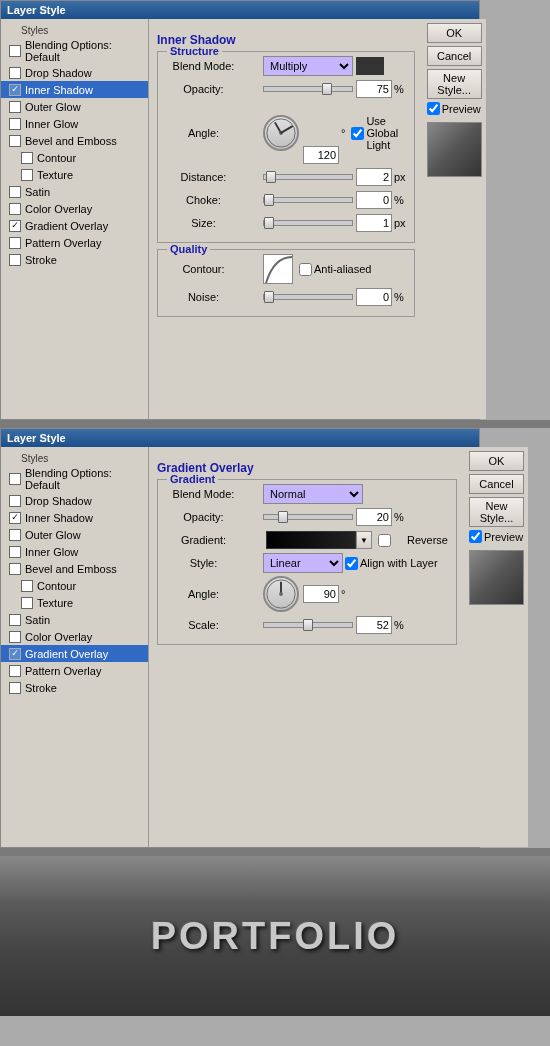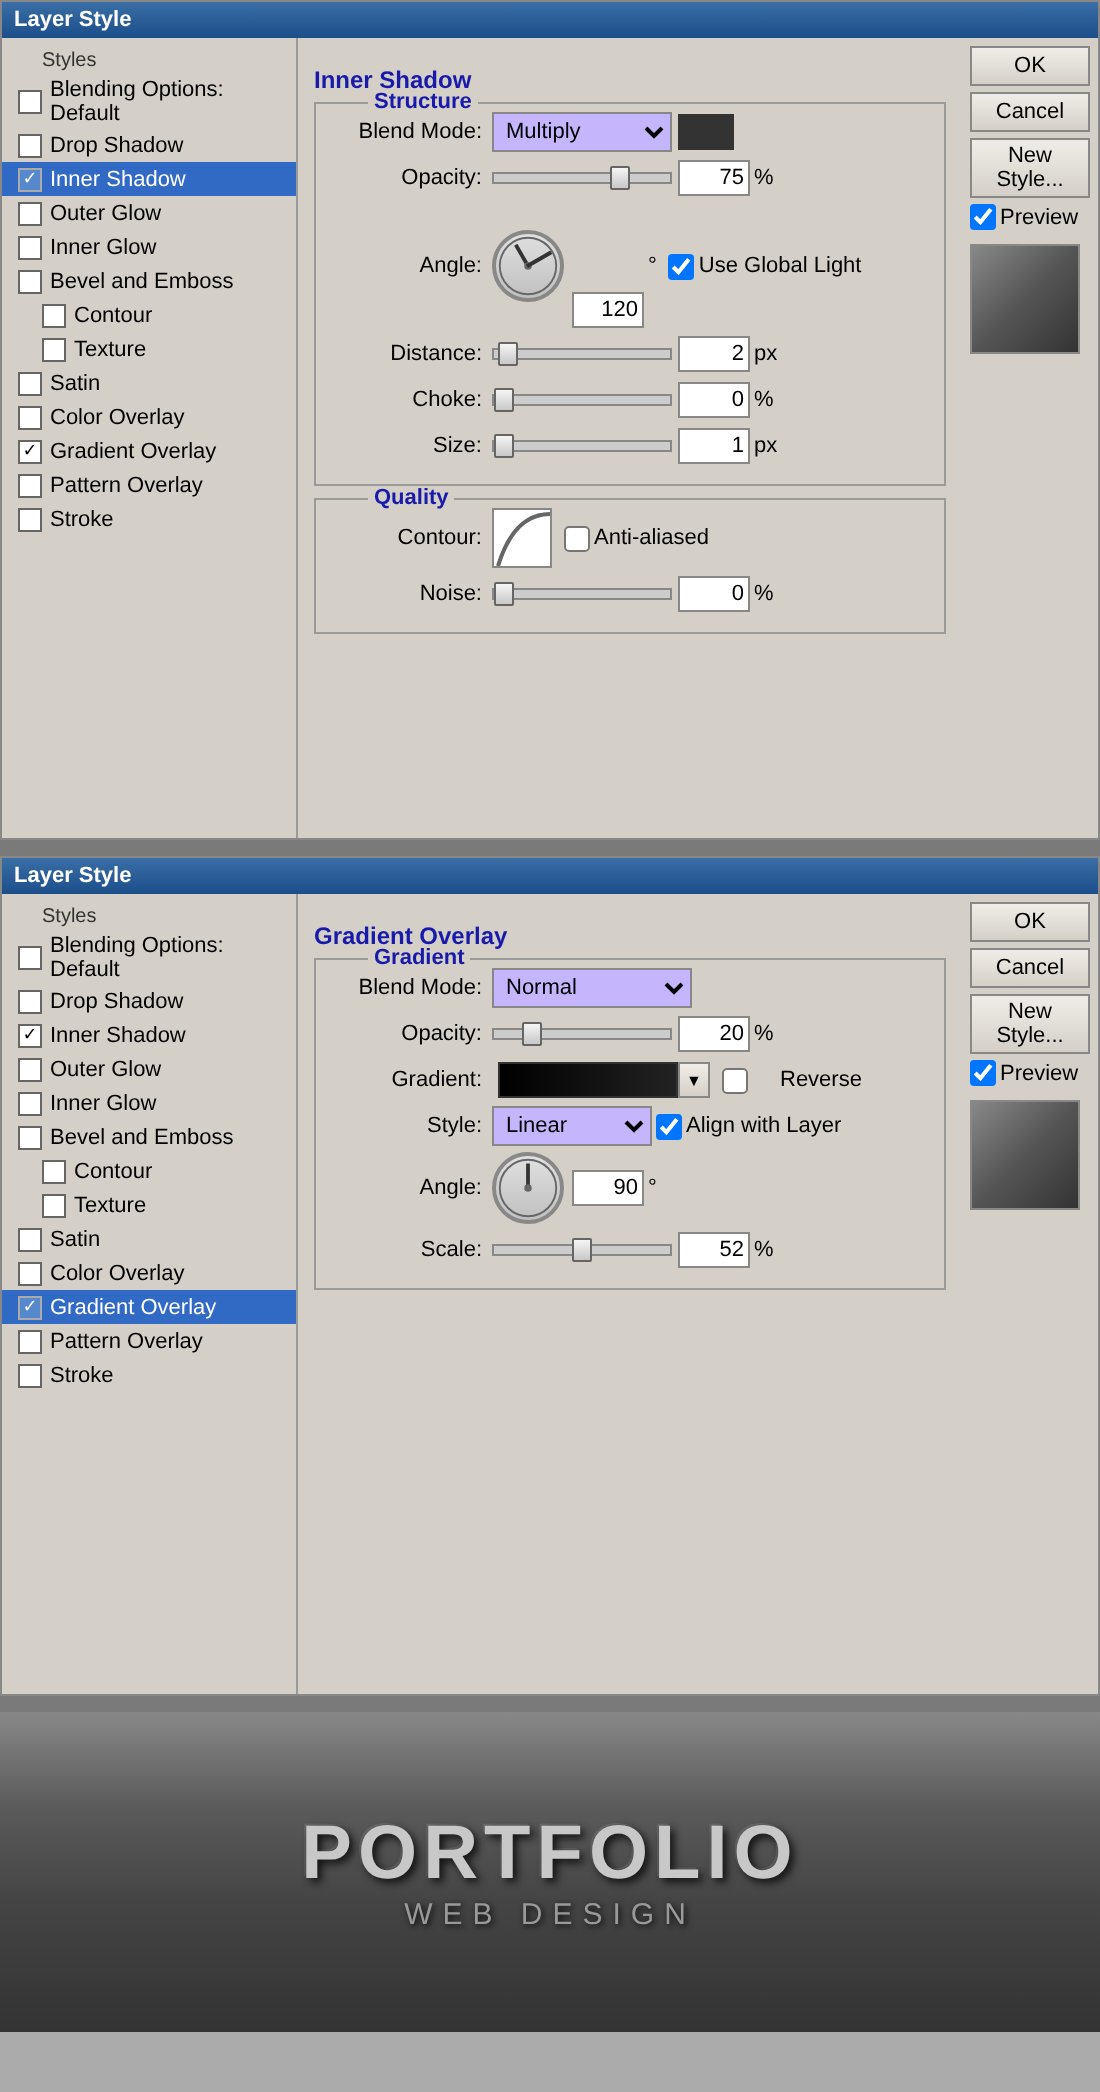--- a/index.html
+++ b/index.html
@@ -3,21 +3,21 @@
   <meta charset="utf-8">
   <style>
     * { box-sizing: border-box; margin: 0; padding: 0; }
     body { width: 550px; font-family: 'Arial', sans-serif; font-size: 11px; background: #ababab; }
 
     
     .panel {
       background: #d4d0c8;
       border: 1px solid #888;
       position: relative;
-      width: 550px;
+      width: 480px;
     }
 
     .panel-top-bar {
       background: linear-gradient(to bottom, #3a6ea5, #1c4e8a);
       color: white;
       font-size: 11px;
       font-weight: bold;
       padding: 2px 6px;
       height: 18px;
       display: flex;
@@ -129,39 +129,39 @@
       border: 1px solid #999;
       margin-bottom: 6px;
       padding: 4px 8px 6px 8px;
       background: #d4d0c8;
       position: relative;
     }
 
     .section-label {
       position: absolute;
       top: -7px;
-      left: 26px;
+      left: 9px;
       background: #d4d0c8;
       padding: 0 3px;
       font-size: 11px;
       font-weight: bold;
       color: #1a1aaa;
     }
 
     .form-row {
       display: flex;
       align-items: center;
       margin-bottom: 3px;
       min-height: 20px;
     }
 
     .form-label {
-      text-align: right;
+      text-align: center;
       width: 75px;
-      margin-right: 5px;
+      margin-right: 22px;
       font-size: 11px;
       color: #000;
       flex-shrink: 0;
     }
 
     
     .dropdown {
       height: 20px;
       font-size: 11px;
       background: #c4b5fd;
@@ -638,14 +638,13 @@
       </label>
       <div class="preview-box"></div>
     </div>
   </div>
 </div>
 
 <div class="panel-separator"></div>
 
 <div class="portfolio-section">
   <div class="portfolio-title">PORTFOLIO</div>
-  <div class="portfolio-subtitle">WEB DESIGN</div>
 </div>
 
 </body></html>

